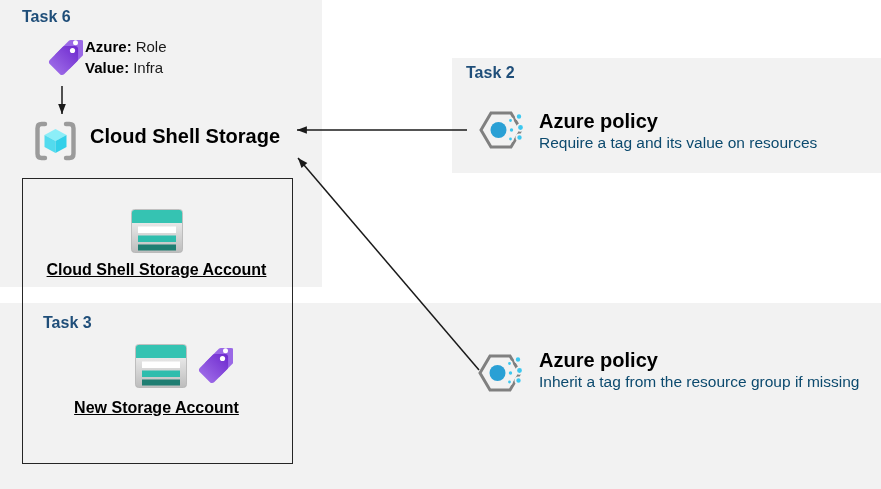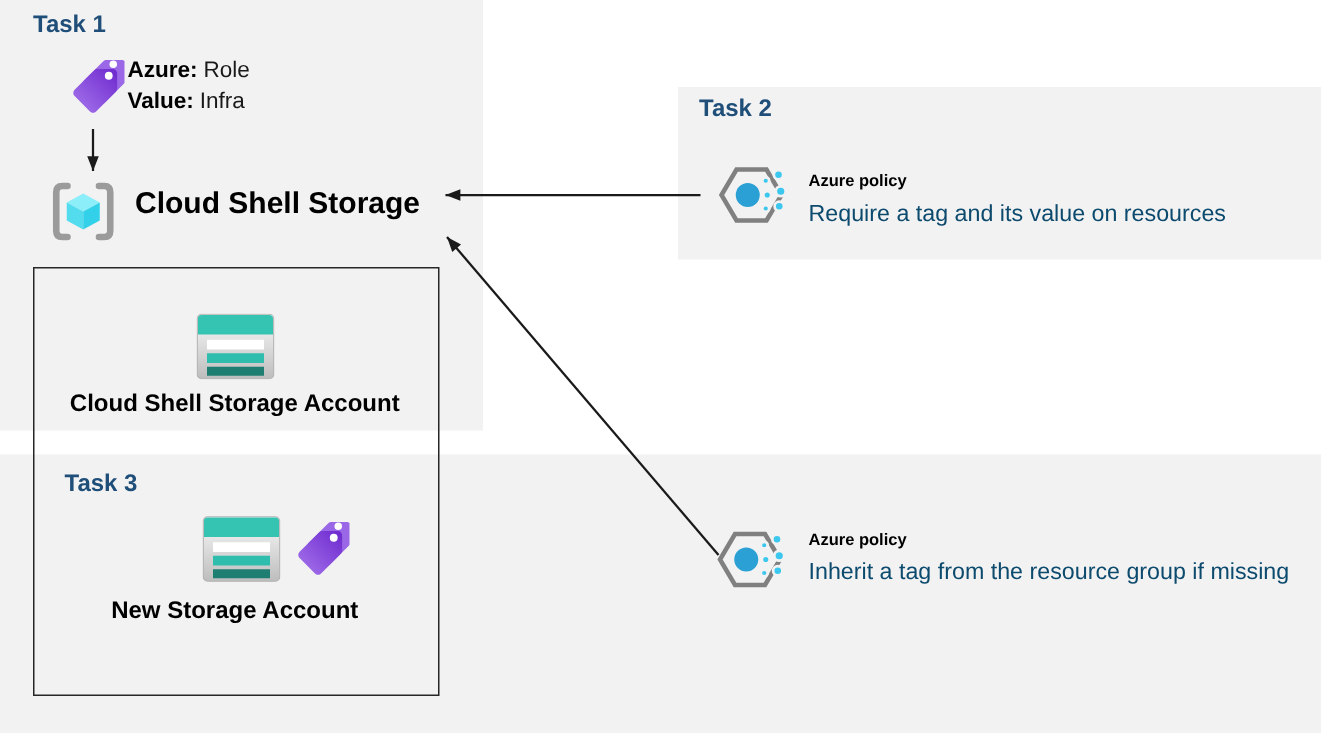--- a/index.html
+++ b/index.html
@@ -5,37 +5,37 @@
   html,body{margin:0;padding:0;background:#ffffff;}
   body{font-family:"Liberation Sans","DejaVu Sans",sans-serif;}
   #canvas{position:relative;width:881px;height:489px;background:#ffffff;overflow:hidden;}
   .region{position:absolute;background:#f2f2f2;}
   .task-label{position:absolute;font-size:16px;font-weight:bold;color:#1f4e79;}
   .bold-label{font-weight:bold;color:#000;}
   .abs{position:absolute;}
   .kv{font-size:15px;color:#1a1a1a;line-height:21px;}
   .kv .val{margin-left:4px;margin-top:31px;}
   .rg-label{font-size:20px;font-weight:bold;color:#000;line-height:21px;}
-  .center-label{font-size:16px;font-weight:bold;color:#000;text-align:center;}
-  .policy-title{font-size:11px;font-weight:bold;color:#000;line-height:22px;}
+  .center-label{font-size:16px;font-weight:bold;color:#000;text-align:center;text-decoration:underline;}
+  .policy-title{font-size:20px;font-weight:bold;color:#000;line-height:22px;}
   .policy-desc{font-size:15.5px;color:#0c4a6e;line-height:22px;}
   .bordered-box{position:absolute;border:1.5px solid #262626;background:transparent;}
   svg{display:block;}
   #arrow-overlay{position:absolute;left:0;top:0;pointer-events:none;}
 </style>
 </head>
 <body>
 
 <div id="canvas">
 
   <div class="region" style="left:0;top:0;width:322px;height:287px;"></div>
   <div class="region" style="left:452px;top:58px;width:429px;height:115px;"></div>
   <div class="region" style="left:0;top:303px;width:881px;height:186px;"></div>
 
-  <div class="task-label" style="left:22px;top:8px;">Task 1</div>
+  <div class="task-label" style="left:22px;top:8px;">Task 6</div>
 
   <div class="abs" style="left:43px;top:37px;">
     <svg width="40" height="42" viewBox="0 0 40 42">
       <defs>
         <linearGradient id="tagGrad" x1="0" y1="0" x2="1" y2="1">
           <stop offset="0" stop-color="#6d28ce"></stop>
             <stop offset="1" stop-color="#a677ec"></stop>
         </linearGradient>
       </defs>
       <g transform="translate(4,0)">

